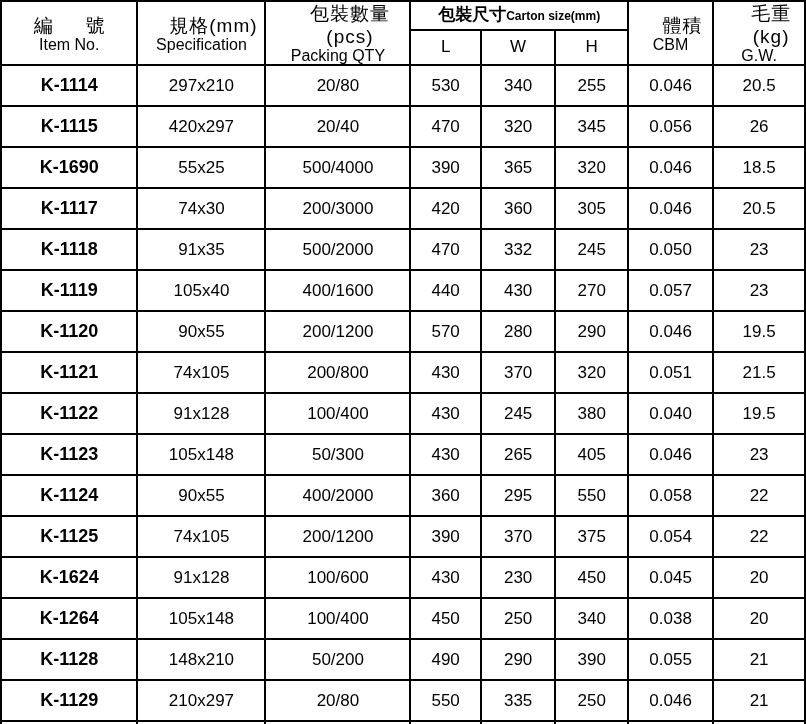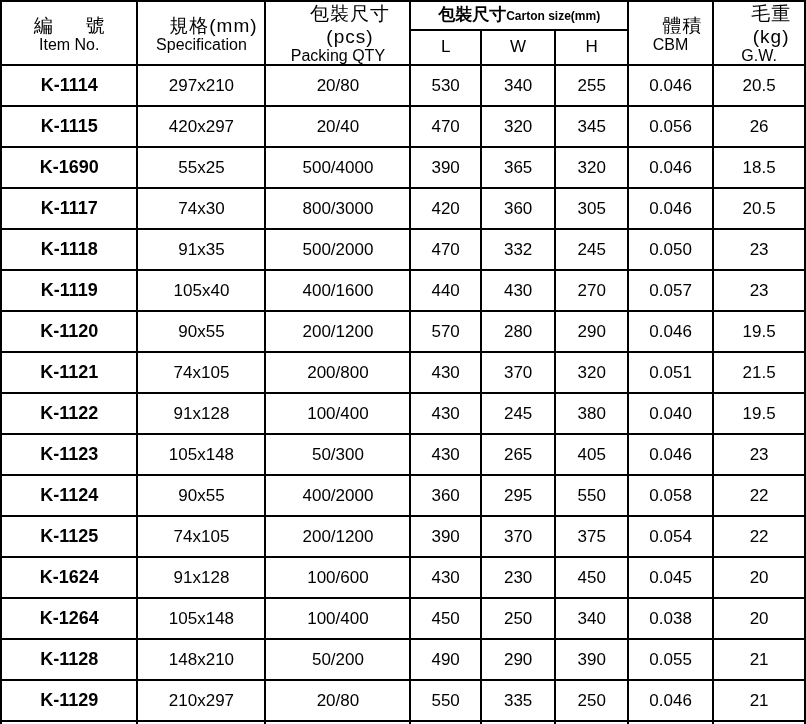--- a/index.html
+++ b/index.html
@@ -95,21 +95,21 @@
     <tr>
       <th class="hdr" rowspan="2">
         <div class="hdr-cn sp">編　號</div>
         <div class="hdr-en">Item No.</div>
       </th>
       <th class="hdr" rowspan="2">
         <div class="hdr-cn">規格(mm)</div>
         <div class="hdr-en">Specification</div>
       </th>
       <th class="hdr" rowspan="2">
-        <div class="hdr-cn">包裝尺寸(pcs)</div>
+        <div class="hdr-cn">包裝數量(pcs)</div>
         <div class="hdr-en">Packing QTY</div>
       </th>
       <th class="carton-top" colspan="3">
         <span>包裝尺寸</span><span class="small-en">Carton size</span><span class="small-en">(mm)</span>
       </th>
       <th class="hdr" rowspan="2">
         <div class="hdr-cn">體積</div>
         <div class="hdr-en">CBM</div>
       </th>
       <th class="hdr" rowspan="2">
@@ -150,21 +150,21 @@
         <td class="row-cell">500/4000</td>
         <td class="row-cell">390</td>
         <td class="row-cell">365</td>
         <td class="row-cell">320</td>
         <td class="row-cell">0.046</td>
         <td class="row-cell">18.5</td>
       </tr>
       <tr>
         <td class="row-cell item-no">K-1117</td>
         <td class="row-cell">74x30</td>
-        <td class="row-cell">800/3000</td>
+        <td class="row-cell">200/3000</td>
         <td class="row-cell">420</td>
         <td class="row-cell">360</td>
         <td class="row-cell">305</td>
         <td class="row-cell">0.046</td>
         <td class="row-cell">20.5</td>
       </tr>
       <tr>
         <td class="row-cell item-no">K-1118</td>
         <td class="row-cell">91x35</td>
         <td class="row-cell">500/2000</td>

